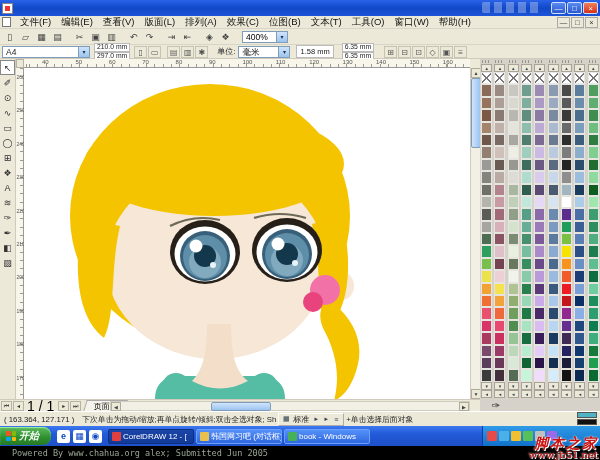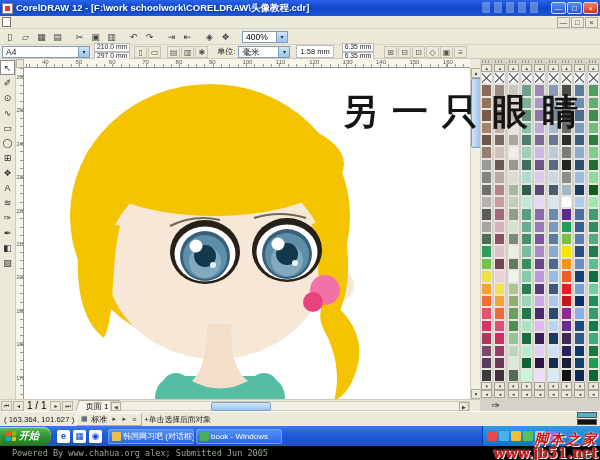--- a/index.html
+++ b/index.html
@@ -95,21 +95,21 @@
       linear-gradient(45deg,transparent 45%,#777 45%,#777 55%,transparent 55%),
       linear-gradient(-45deg,transparent 45%,#777 45%,#777 55%,transparent 55%),#fff; }
   .swatch { width:11px; height:12.4px; border:1px solid #e6e4de; }
   .pal-flyout { width:11px; height:8px; background:#ECE9D8; border:1px solid #a8a498; font-size:5px; line-height:7px; text-align:center; color:#345;}
 
   
   .pagebar { position:absolute; left:0; top:399px; width:480px; height:12px; background:#ECE9D8;
     display:flex; align-items:center; font-size:8px; border-top:1px solid #cfcabc; }
   .nav-btn { width:11px; height:10px; border:1px solid #b8b4a4; background:#ECE9D8; font-size:6px;
     line-height:9px; text-align:center; color:#333; margin-left:1px; }
-  .page-count { margin:8px 3px; font-size:10px; }
+  .page-count { margin:8px 3px; font-size:14px; }
   .page-tab { margin-left:4px; padding:0 8px; height:11px; line-height:11px; background:#F6F3EA;
     border:1px solid #aaa; border-bottom:none; transform:skewX(-18deg); font-size:8px; }
   .page-tab > span { display:inline-block; transform:skewX(18deg); }
   .hscroll { position:absolute; left:110px; top:1px; width:360px; height:10px; background:#F2EFE4; border:1px solid #d0ccc0;}
   .hs-btn { position:absolute; top:0; width:10px; height:9px; background:#ECE9D8; border:1px solid #b0ac9c;
     font-size:5px; line-height:8px; text-align:center; color:#444; }
   .hs-thumb { position:absolute; left:100px; top:0; width:60px; height:9px;
     background:linear-gradient(180deg,#cfe4fb,#9cc4ef); border:1px solid #7F9DB9; border-radius:2px; }
 
   
@@ -146,40 +146,52 @@
   .tray-ico { width:10px; height:10px; border-radius:1px; }
 
   
   .caption { position:absolute; left:0; top:446px; width:600px; height:14px; background:#000;
     color:#9aa694; font-family:"DejaVu Sans Mono","Liberation Mono",monospace; font-size:8.5px; line-height:14px; padding-left:12px;}
 
   
   .watermark { position:absolute; right:2px; bottom:0; z-index:60; text-align:right; color:#CC1111;
     font-family:"DejaVu Serif","Liberation Serif",serif; line-height:1; text-shadow:0 0 2px #fff,1px 1px 0 #fff; }
   .watermark .wm1 { font-size:14px; font-weight:bold; font-style:italic; letter-spacing:2px;margin-left:33px; }
-  .watermark .wm2 { font-size:14px; font-weight:bold;text-align:right; }
+  .watermark .wm2 { font-size:10px; font-weight:normal;text-align:right; }
 </style>
 </head>
 <body>
 
 <div id="app">
 
   <div class="titlebar">
     <span class="app-icon"></span>
-    <span class="title-text">CorelDRAW 12 - [F:\work schoolwork\CORELDRAW\头像教程.cdr]</span>
     <span class="tb-watermark"></span>
     <span class="win-controls">
       <span class="win-btn">—</span>
       <span class="win-btn">□</span>
       <span class="win-btn close">×</span>
     </span>
   </div>
 
   <div class="menubar">
     <span class="doc-icon"></span>
+    <span id="menu-items" style="display:flex;">
+        <span class="menu-item">文件(F)</span>
+        <span class="menu-item">编辑(E)</span>
+        <span class="menu-item">查看(V)</span>
+        <span class="menu-item">版面(L)</span>
+        <span class="menu-item">排列(A)</span>
+        <span class="menu-item">效果(C)</span>
+        <span class="menu-item">位图(B)</span>
+        <span class="menu-item">文本(T)</span>
+        <span class="menu-item">工具(O)</span>
+        <span class="menu-item">窗口(W)</span>
+        <span class="menu-item">帮助(H)</span>
+      </span>
     <span class="doc-controls">
       <span class="doc-btn">—</span>
       <span class="doc-btn">□</span>
       <span class="doc-btn">×</span>
     </span>
   </div>
 
   <div class="toolbar">
     <span id="std-buttons" style="display:flex;">
         <span class="tb-btn">▯</span>
@@ -331,21 +343,20 @@
 
       <path d="M 183,256 L 207,256 C 207,288 212,304 224,313 C 205,323 187,323 168,313 C 178,303 183,288 183,256 Z" fill="#F3DFC9"></path>
 
       <path d="M 304,232 C 326,246 340,270 334,296 C 329,318 319,329 310,333 C 317,306 311,282 299,260 C 294,248 296,238 304,232 Z" fill="#F5C400"></path>
 
       <circle cx="301" cy="222" r="15" fill="#F272A8"></circle>
       <circle cx="289" cy="234" r="10" fill="#E8437C"></circle>
     </svg>
   </div>
 
-  <div class="overlay-text">另一只眼睛</div>
 
   <div class="vscroll">
     <div class="vs-btn">▲</div>
     <div class="vs-thumb"></div>
     <div class="vs-btn down">▼</div>
   </div>
 
   <div class="palettes" id="palettes">
       <div class="pal-col">
         <div class="pal-grip"></div>
@@ -636,21 +647,22 @@
     <span class="nav-btn">⏭</span>
     <span class="page-tab"><span>页面 1</span></span>
     <span class="hscroll">
       <span class="hs-btn" style="left:0;">◀</span>
       <span class="hs-thumb"></span>
       <span class="hs-btn" style="right:0;">▶</span>
     </span>
   </div>
 
   <div class="statusbar">
-    <span class="coords">( 163.364, 101.627 )</span>
+    <span class="coords">( 163.364, 127.171 )</span>
+    <span class="hint">下次单击为拖动/缩放;再单点旋转/倾斜;双击全选对象; Sh</span>
     <span class="mini-toolbar">
       <span class="mini-ico">▦</span>
       <span class="mini-label">标准</span>
       <span class="mini-ico">▸</span>
       <span class="mini-ico">▸</span>
       <span class="mini-ico">≡</span>
     </span>
     <span class="hint" style="margin-left:0;">+单击选择后面对象</span>
     <span class="statusswatches">
       <span class="st-swatch" id="fill-swatch" style="background: rgb(79, 179, 198);"></span>
@@ -668,20 +680,24 @@
           <i style="background:#ffba08"></i>
       </span>
       <span>开始</span>
     </span>
     <span class="quick" id="quick-launch">
         <span class="ql-icon">e</span>
         <span class="ql-icon">▦</span>
         <span class="ql-icon">◉</span>
       </span>
     <span id="task-buttons" style="display:flex;">
+        <span class="task-btn active">
+          <span class="task-ico" style="background: rgb(224, 64, 64);"></span>
+          <span>CorelDRAW 12 - [</span>
+        </span>
         <span class="task-btn">
           <span class="task-ico" style="background: rgb(232, 192, 80);"></span>
           <span>韩国网习吧 (对话框)</span>
         </span>
         <span class="task-btn">
           <span class="task-ico" style="background: rgb(72, 176, 88);"></span>
           <span>book - Windows</span>
         </span>
       </span>
     <span class="tray" id="tray">

